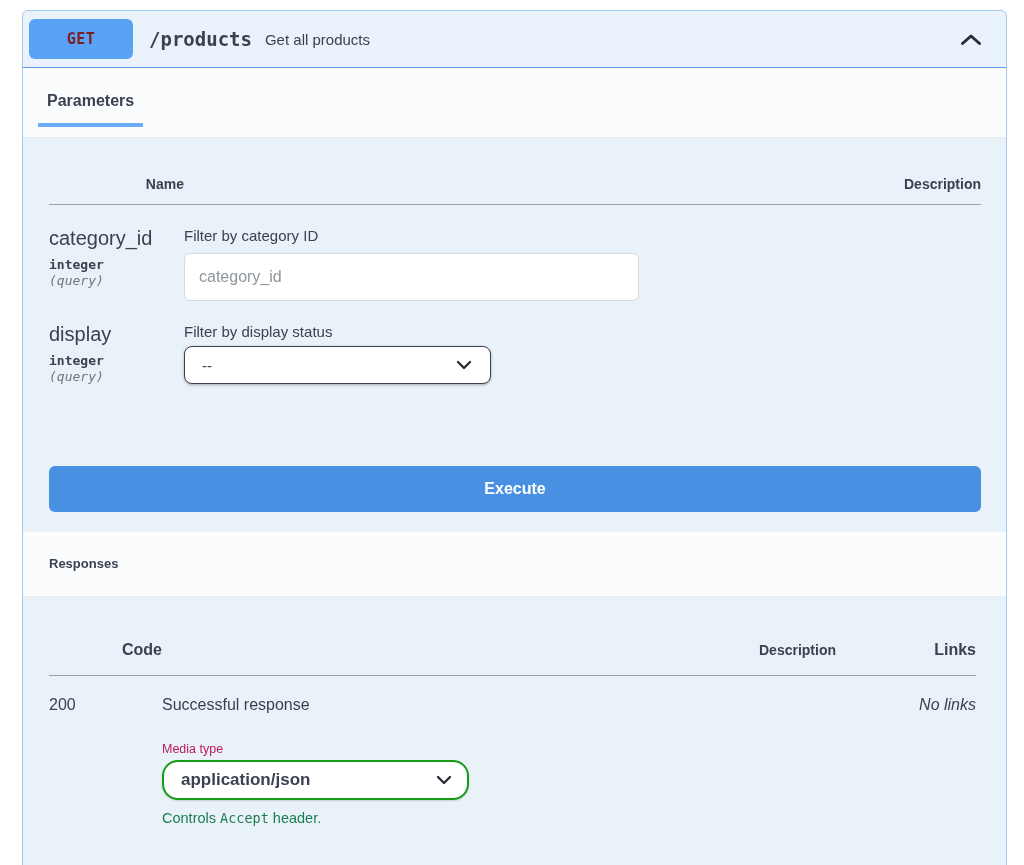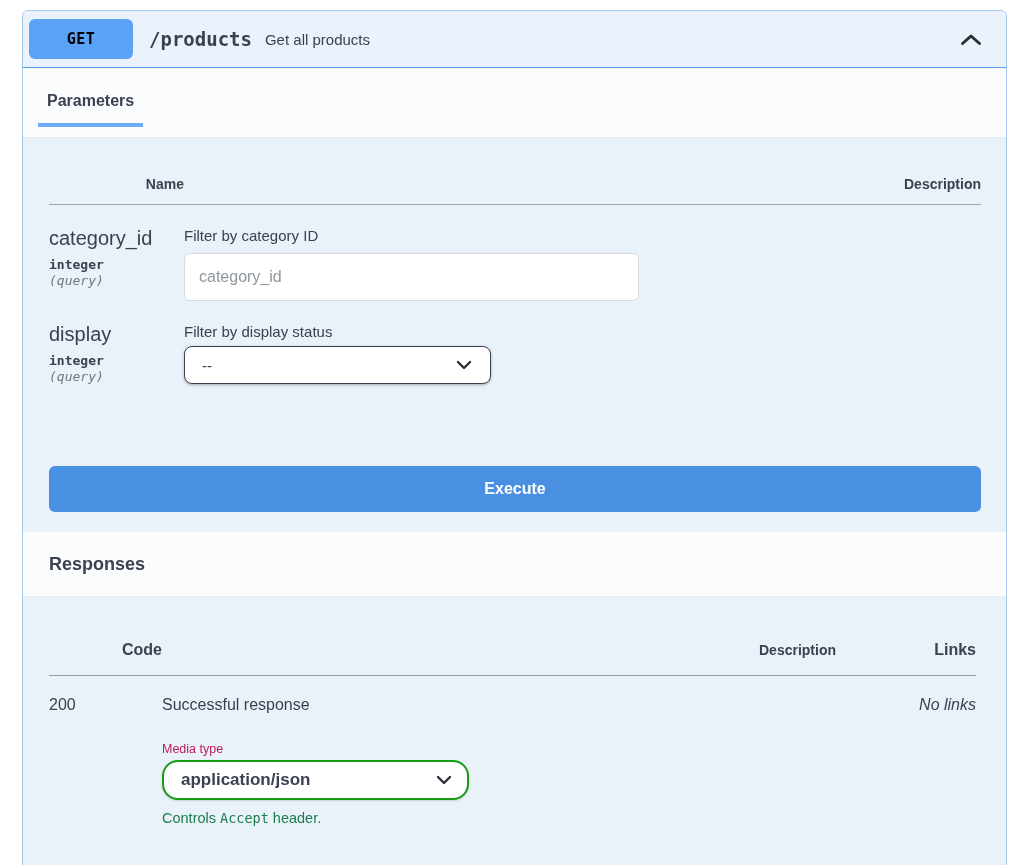--- a/index.html
+++ b/index.html
@@ -14,21 +14,21 @@
     border:1px solid #a3c8ec; border-radius:6px; background:#e9f1f9; overflow:hidden;
   }
 
   
   .opblock-summary {
     height:57px; background:#eaf2fb; border-bottom:1px solid #5b9cf0;
     display:flex; align-items:center; padding:0 20px 0 6px; border-radius:5px 5px 0 0;
   }
   .method-badge {
     display:inline-flex; align-items:center; justify-content:center;
-    width:104px; height:40px; background:#5aa2f5; color:#000000; border-radius:6px;
+    width:104px; height:40px; background:#5aa2f5; color:#7f1d1d; border-radius:6px;
     font-size:15px; font-weight:bold; letter-spacing:0.5px; font-family:"DejaVu Sans Mono", monospace;
   }
   .endpoint-path { margin-left:16px; font-size:19px; font-weight:bold;
                    font-family:"DejaVu Sans Mono", monospace; color:#3b4151; }
   .endpoint-desc { margin-left:13px; font-size:15px; color:#3b4151; }
   .spacer { flex:1; }
   .collapse-btn { background:transparent; border:none; cursor:pointer; padding:4px; line-height:0; }
 
   
   .section-header {
@@ -40,21 +40,21 @@
     font-size:16px; font-weight:bold; color:#3b4151;
     border-bottom:4px solid #6caef8; cursor:pointer;
   }
   .btn-cancel {
     position:absolute; right:30px; top:15px; height:39px; padding:0 25px;
     background:#fff; border:2px solid #f75f57; border-radius:7px;
     color:#f75f57; font-size:16px; font-weight:bold; cursor:pointer;
     font-family:"Liberation Sans", sans-serif;
   }
   .responses-header { height:65px; padding:22px 25px 0 26px; }
-  .responses-title { font-size:18px; font-weight:bold; color:#3b4151; }
+  .responses-title { font-size:13px; font-weight:bold; color:#3b4151; }
 
   
   .section-body { background:#e9f1f9; }
   .params-body { padding:38px 25px 0 26px; }
   table { width:100%; border-collapse:collapse; }
   th { text-align:right; font-size:14px; font-weight:bold; color:#3b4151;
        padding:0 0 12px 0; border-bottom:1px solid rgba(59,65,81,0.25); }
   td { vertical-align:top; padding-top:22px; }
   .col-name { width:135px; }
 

